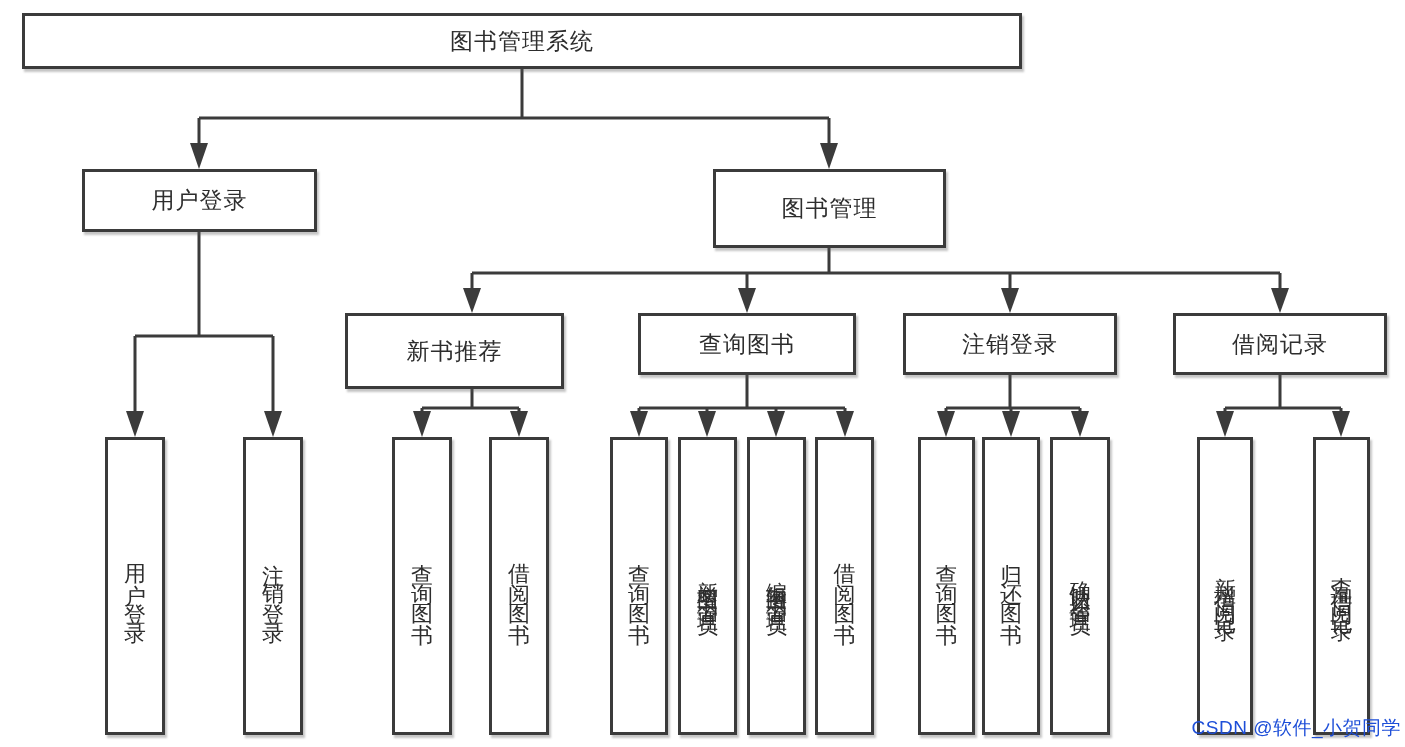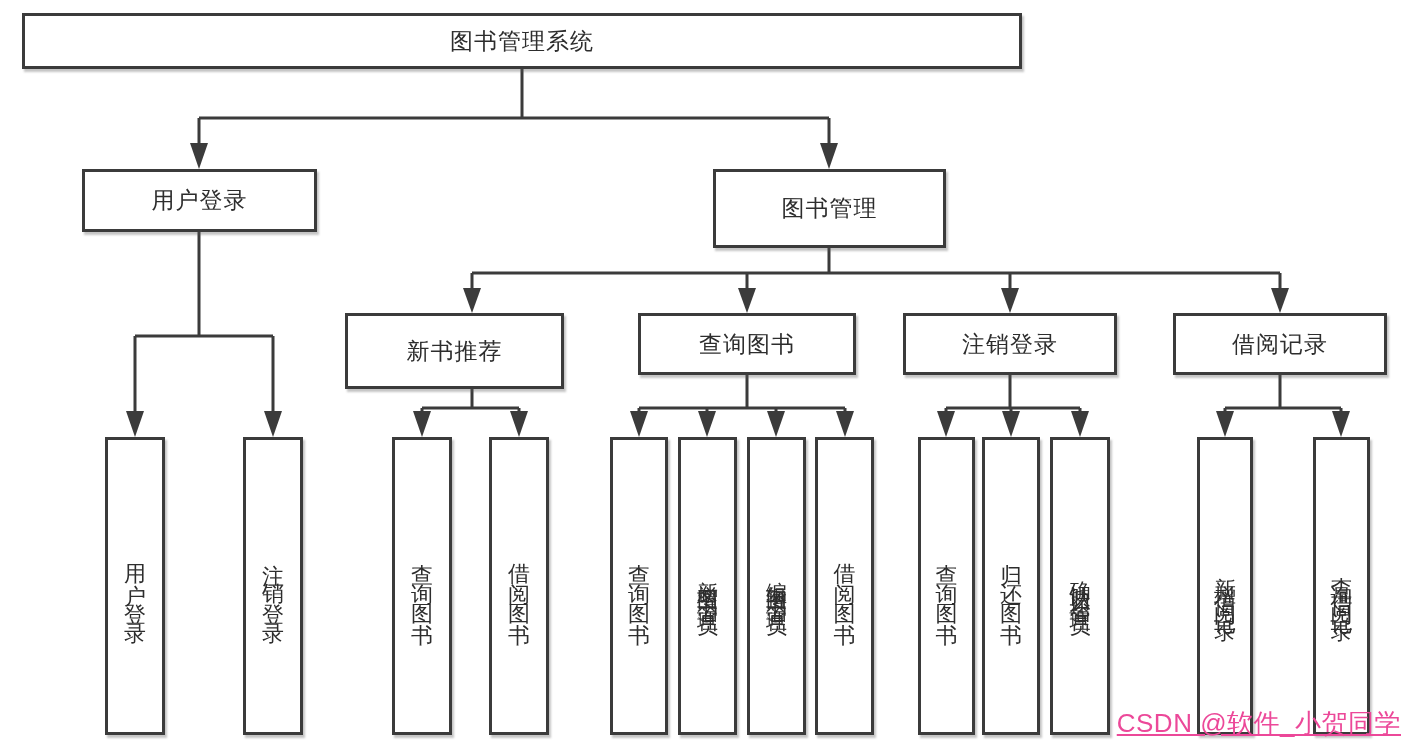--- a/index.html
+++ b/index.html
@@ -42,25 +42,24 @@
     font-size: 22px;
     letter-spacing: 20px;
     white-space: nowrap;
   }
   .leaf.mid .label   { letter-spacing: 9px; }
   .leaf.tight .label { letter-spacing: 5px; font-size: 21px; }
   .watermark {
     position: absolute;
     right: 4px;
     bottom: 6px;
-    font-size: 26px;
-    color: #ec4899;
+    font-size: 19px;
+    color: #1d4ed8;
     letter-spacing: 0.5px;
     white-space: nowrap;
-    text-decoration: underline;
   }
 </style>
 </head>
 <body>
 
 <div class="stage">
 
   <svg class="wires" viewBox="0 0 1405 747" aria-hidden="true">
     <g>
       <path d="M522 69 V118 M199 118 H829 M199 118 V145 M829 118 V145"></path>

